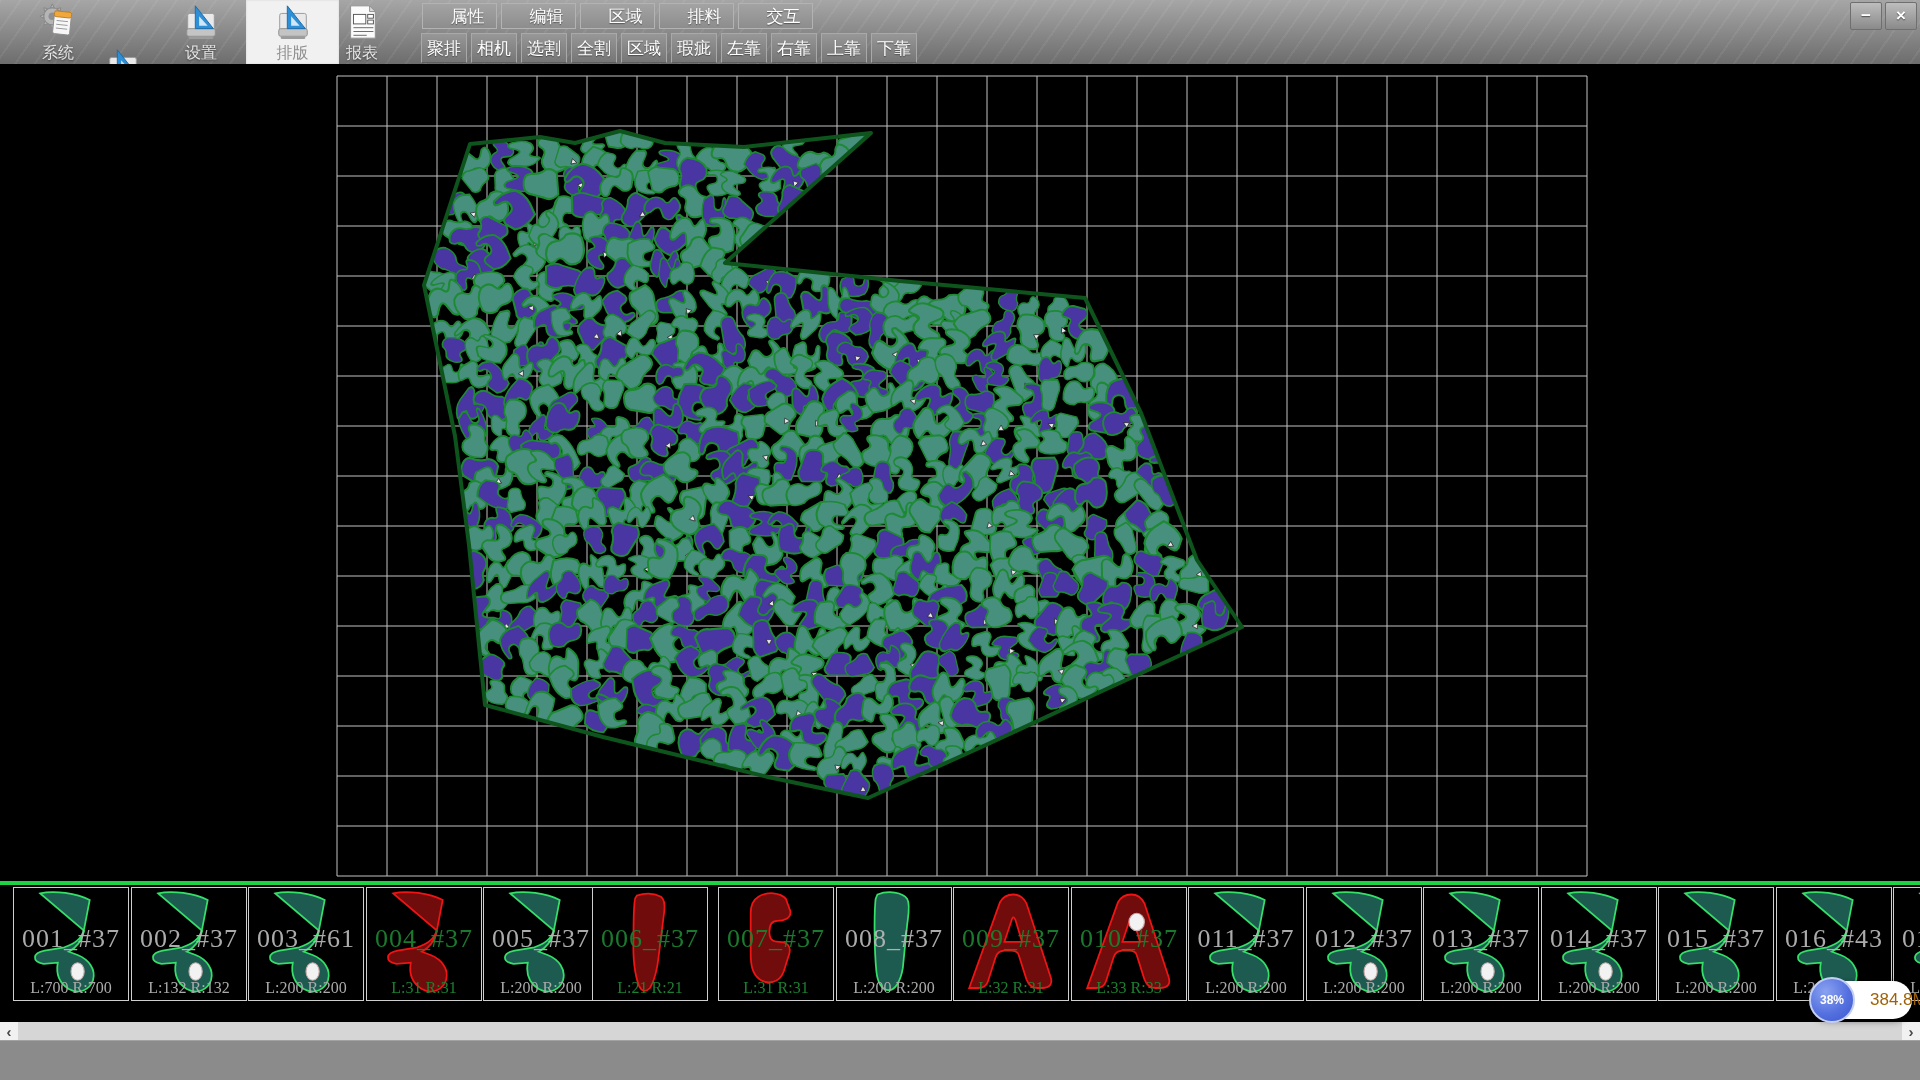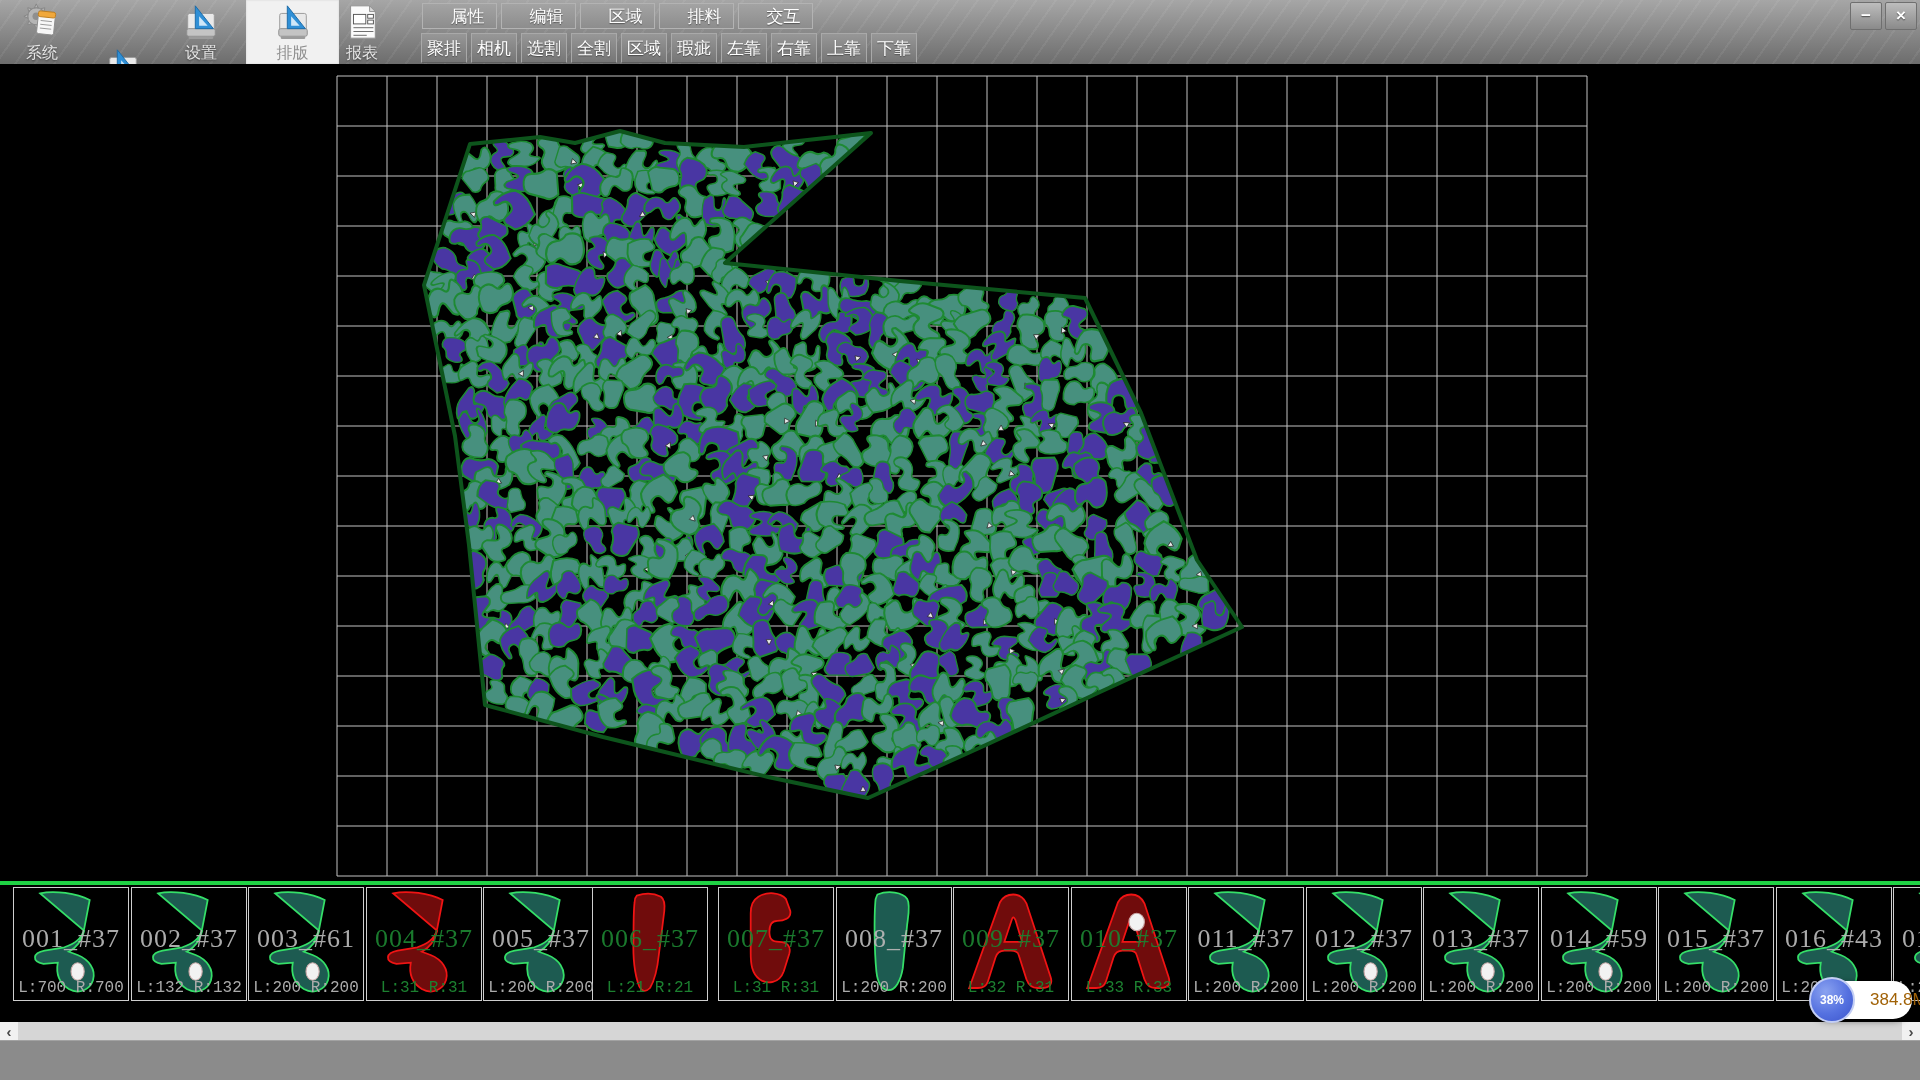--- a/index.html
+++ b/index.html
@@ -40,21 +40,21 @@
   
   #strip{position:absolute;left:0;top:881px;width:1920px;height:121px;background:#000;}
   #strip .topline{position:absolute;left:0;top:0;width:100%;height:4px;background:#1fd244;}
   .cell{position:absolute;top:6px;width:116px;height:114px;border:1px solid #cfcfcf;
     box-sizing:border-box;background:#000;cursor:pointer;}
   .cell svg{position:absolute;left:1px;top:1px;width:112px;height:110px;}
   .cell .clabel{position:absolute;left:0;top:36px;width:100%;text-align:center;
     font-family:"Liberation Serif","DejaVu Serif",serif;font-size:26px;letter-spacing:1px;
     color:#b5b5b5;opacity:.95;z-index:2;pointer-events:none;white-space:nowrap;}
   .cell .clr{position:absolute;left:0;bottom:3px;width:100%;text-align:center;
-    font-family:Liberation Mono, monospace;font-size:16px;color:#ababab;
+    font-family:Liberation Serif, serif;font-size:16px;color:#ababab;
     z-index:2;pointer-events:none;white-space:nowrap;}
   .cell.greenText .clabel,.cell.greenText .clr{color:#1c8030;}
 
   
   #badge{position:absolute;left:1810px;top:981px;width:102px;height:38px;background:#fff;
     border-radius:19px;box-shadow:0 2px 7px rgba(0,0,0,.5);z-index:20;}
   #badge .pct{position:absolute;left:-1px;top:-4px;width:46px;height:46px;border-radius:50%;
     background:radial-gradient(circle at 35% 30%,#8aa2f0,#5571e0 55%,#3c55cc);
     border:2px solid #c3cef4;box-sizing:border-box;display:flex;align-items:center;justify-content:center;
     color:#fff;font-size:12px;font-weight:bold;}
@@ -70,21 +70,21 @@
     border-top:1px solid #a2a2a2;box-sizing:border-box;}
 </style>
 </head>
 <body>
 
 <div id="app">
 
   <div id="toolbar">
     <div class="texture"></div>
     <div id="mainButtons">
-        <div class="main-btn" style="left: 8px; width: 68px;">
+        <div class="main-btn" style="left: 24px; width: 68px;">
           <div class="ico"><svg viewBox="0 0 40 40">
               <g fill="#b5b5b5" stroke="#868686">
                 <circle cx="14" cy="14" r="9"></circle>
                 <path d="M14,1 L16,5 L12,5 Z M27,14 L23,16 L23,12 Z M14,27 L12,23 L16,23 Z M1,14 L5,12 L5,16 Z M5,5 L9,6 L6,9 Z M23,5 L22,9 L19,6 Z M23,23 L19,22 L22,19 Z M5,23 L6,19 L9,22 Z"></path>
               </g>
               <circle cx="14" cy="14" r="4" fill="#8f8f8f"></circle>
               <g transform="rotate(6 24 24)">
                 <rect x="15" y="9" width="18" height="24" rx="2" fill="#f7f7f7" stroke="#8d8d8d"></rect>
                 <rect x="15" y="9" width="18" height="6" rx="2" fill="#f0a83c" stroke="#c07f1f"></rect>
                 <path d="M18,19 h12 M18,23 h12 M18,27 h12" stroke="#9a9a9a"></path>
@@ -1038,21 +1038,21 @@
             <ellipse cx="56" cy="75" rx="6" ry="8" fill="#f2f2f2" stroke="#caa8a8" stroke-width="1"></ellipse>
           </svg>
     <div class="clabel">013_#37</div>
     <div class="clr">L:200 R:200</div>
         </div>
         <div class="cell" style="left: 1541px;">
           <svg viewBox="0 0 100 100">
       <path d="M22,4 C35,1 55,4 67,10 L62,36 C60,46 52,50 44,53 L26,56 C15,58 14,66 25,68 L38,67 C36,78 40,86 48,91 C57,96 67,92 70,83 C73,73 66,64 56,60 L48,57 C56,53 60,46 62,38 Z" fill="#1d5b51" stroke="#35df68" stroke-width="1.6" fill-rule="evenodd"></path>
             <ellipse cx="56" cy="75" rx="6" ry="8" fill="#f2f2f2" stroke="#caa8a8" stroke-width="1"></ellipse>
           </svg>
-    <div class="clabel">014_#59</div>
+    <div class="clabel">014_#37</div>
     <div class="clr">L:200 R:200</div>
         </div>
         <div class="cell" style="left: 1658px;">
           <svg viewBox="0 0 100 100">
       <path d="M22,4 C35,1 55,4 67,10 L62,36 C60,46 52,50 44,53 L26,56 C15,58 14,66 25,68 L38,67 C36,78 40,86 48,91 C57,96 67,92 70,83 C73,73 66,64 56,60 L48,57 C56,53 60,46 62,38 Z" fill="#1d5b51" stroke="#35df68" stroke-width="1.6" fill-rule="evenodd"></path>
           </svg>
     <div class="clabel">015_#37</div>
     <div class="clr">L:200 R:200</div>
         </div>
         <div class="cell" style="left: 1776px;">

